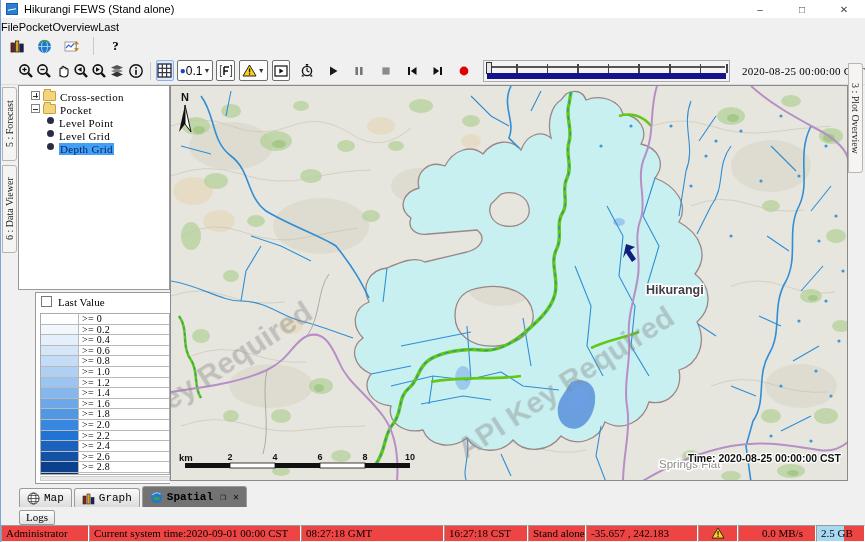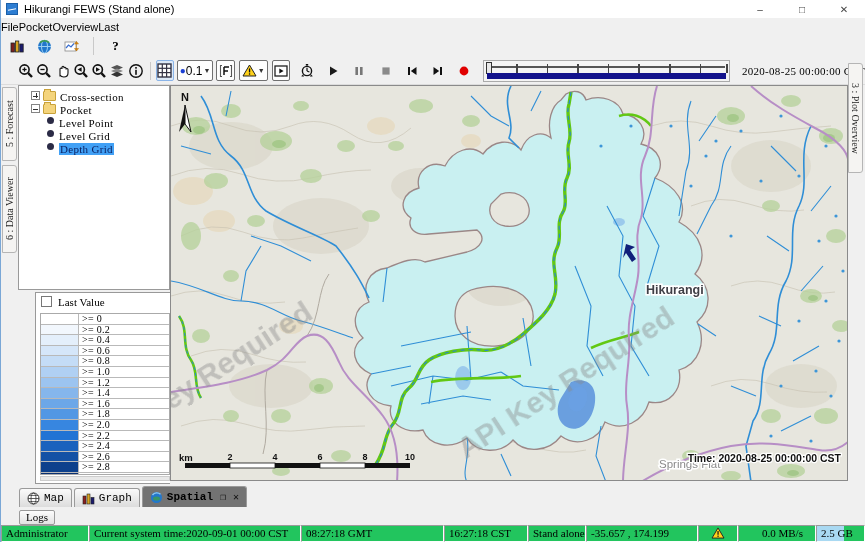--- a/index.html
+++ b/index.html
@@ -65,21 +65,21 @@
   .mapwrap{position:absolute;left:169px;top:0;width:678px;height:396px;border:1px solid #8a8a8a;background:#e7e6de;overflow:hidden;}
   .mapbottomgap{position:absolute;left:169px;top:396px;width:678px;height:4px;background:#f0f0f0;}
   
   .tabbar{position:absolute;left:0;top:485px;width:100%;height:22px;background:#f0f0f0;display:flex;align-items:flex-end;padding-left:18px;gap:2px;}
   .btab{display:flex;align-items:center;gap:4px;height:19px;padding:0 7px;border:1px solid #9a9a9a;border-bottom:none;border-radius:3px 3px 0 0;background:linear-gradient(#fafafa,#dcdcdc);font-family:Liberation Mono, monospace;font-size:11px;}
   .btab.active{background:#737373;height:21px;font-weight:bold;}
   .btab .winctl{font-size:10px;margin-left:3px;color:#111;}
   .logsrow{position:absolute;left:0;top:507px;width:100%;height:18px;display:flex;align-items:flex-end;padding-left:18px;}
   .logsbtn{font-family:"Liberation Serif",serif;font-size:11px;border:1px solid #9a9a9a;border-radius:2px;background:linear-gradient(#fcfcfc,#e2e2e2);padding:0 6px;height:15px;line-height:13px;}
   
-  .statusbar{position:absolute;left:0;top:525px;width:100%;height:17px;background:#22c55e;display:flex;font-family:"Liberation Serif",serif;font-size:11px;}
+  .statusbar{position:absolute;left:0;top:525px;width:100%;height:17px;background:#ef4444;display:flex;font-family:"Liberation Serif",serif;font-size:11px;}
   .scell{border:1px solid;border-color:#9a9a9a #fdfdfd #fdfdfd #9a9a9a;height:100%;padding:1px 4px;white-space:nowrap;overflow:hidden;position:relative;}
   .scell .memfill{position:absolute;left:0;top:0;bottom:0;width:58%;background:#a9d9f2;}
   .scell span{position:relative;}
   svg text{font-family:"Liberation Sans",sans-serif;}
 </style>
 </head>
 <body>
 
 <div class="app">
 
@@ -614,21 +614,21 @@
   <div class="logsrow">
     <div class="logsbtn">Logs</div>
   </div>
 
   <div class="statusbar">
     <div class="scell" style="width:88px;">Administrator</div>
     <div class="scell" style="width:212px;">Current system time:2020-09-01 00:00 CST</div>
     <div class="scell" style="width:143px;">08:27:18 GMT</div>
     <div class="scell" style="width:84px;">16:27:18 CST</div>
     <div class="scell" style="width:58px;">Stand alone</div>
-    <div class="scell" style="width:112px;">-35.657 , 174.199</div>
+    <div class="scell" style="width:112px;">-35.657 , 242.183</div>
     <div class="scell" style="width:40px;text-align:center;">
       <svg width="14" height="12" viewBox="0 0 15 13">
           <path d="M7.5 1 L14 12 H1 z" fill="#ffd21a" stroke="#222" stroke-width="1"></path>
           <rect x="6.9" y="4.4" width="1.3" height="4" fill="#111"></rect>
           <rect x="6.9" y="9.3" width="1.3" height="1.4" fill="#111"></rect>
         </svg>
     </div>
     <div class="scell" style="width:78px;padding-left:23px;">0.0 MB/s</div>
     <div class="scell" style="flex:1;">
       <div class="memfill"></div>

